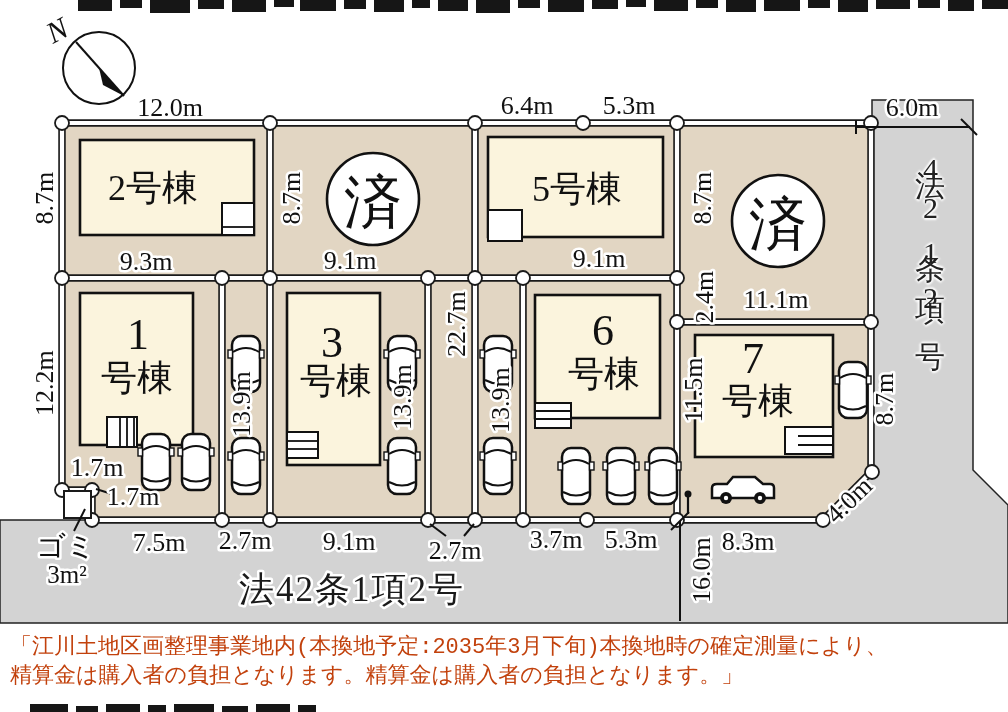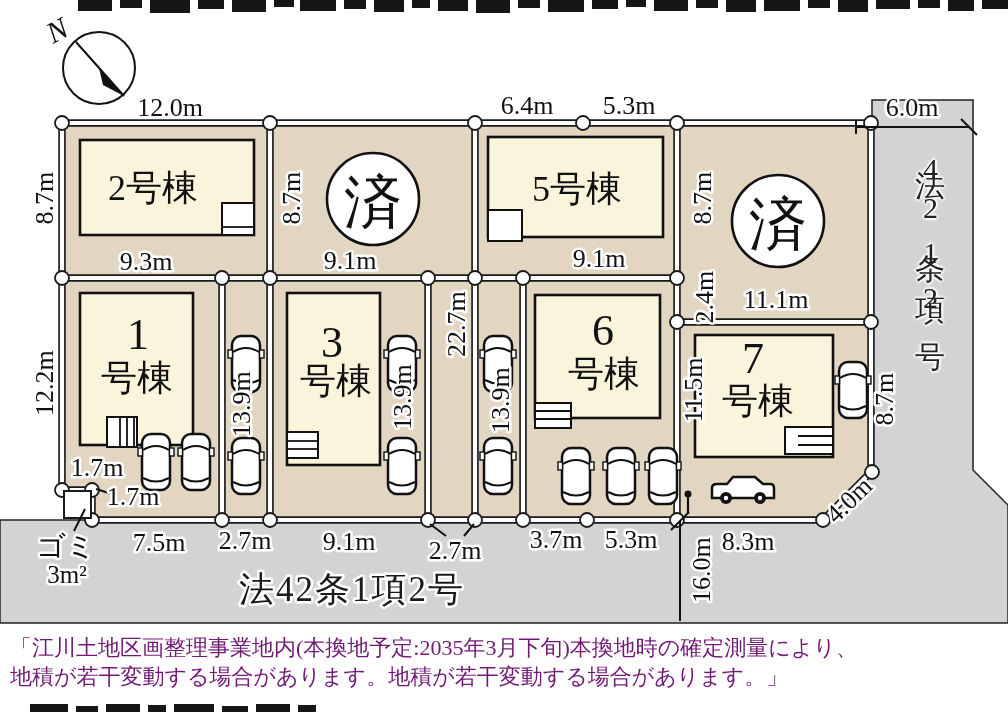--- a/index.html
+++ b/index.html
@@ -22,22 +22,22 @@
   .nd{fill:#ffffff;stroke:#1a1a1a;stroke-width:1.8;}
   .bld{fill:#fbf4dd;stroke:#111;stroke-width:2.6;}
   .anx{fill:#ffffff;stroke:#111;stroke-width:2;}
   .tln{stroke:#111;stroke-width:1.8;fill:none;}
   .dln{stroke:#111;stroke-width:2;fill:none;}
   .frag{fill:#161616;}
   #right-road-label{position:absolute;left:912px;top:146px;width:38px;
       writing-mode:vertical-rl;text-orientation:upright;font-size:30px;letter-spacing:6px;color:#222;
       font-family:"Liberation Serif","DejaVu Serif",serif;
       text-shadow:-2px 0 2px #fff,2px 0 2px #fff,0 -2px 2px #fff,0 2px 2px #fff;}
-  #note{position:absolute;left:10px;top:633px;width:992px;color:#701a75;
-      font-family:Liberation Serif, serif;font-size:22px;line-height:29px;}
+  #note{position:absolute;left:10px;top:633px;width:992px;color:#c2410c;
+      font-family:Liberation Mono, monospace;font-size:22px;line-height:29px;}
 </style>
 </head>
 <body>
 
 <div class="stage">
 
 <svg width="1008" height="712" viewBox="0 0 1008 712">
   <defs>
     <g id="carT">
       <rect x="-14" y="-28" width="28" height="56" rx="9" fill="#fff" stroke="#111" stroke-width="2.5"></rect>
@@ -268,16 +268,16 @@
         <rect class="frag" x="298" y="705" width="18" height="7"></rect>
   </g>
 </svg>
 
 
 <div id="right-road-label">法42条1項2号</div>
 
 
 <div id="note">
   <div>「江川土地区画整理事業地内(本換地予定:2035年3月下旬)本換地時の確定測量により、</div>
-  <div>地積が若干変動する場合があります。地積が若干変動する場合があります。」</div>
+  <div>精算金は購入者の負担となります。精算金は購入者の負担となります。」</div>
 </div>
 
 </div>
 
 </body></html>

